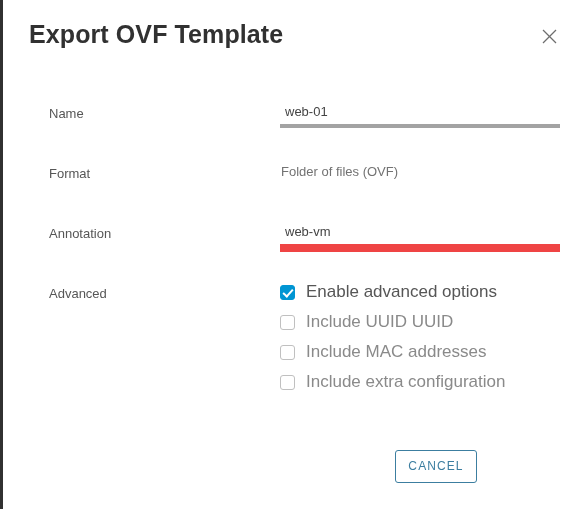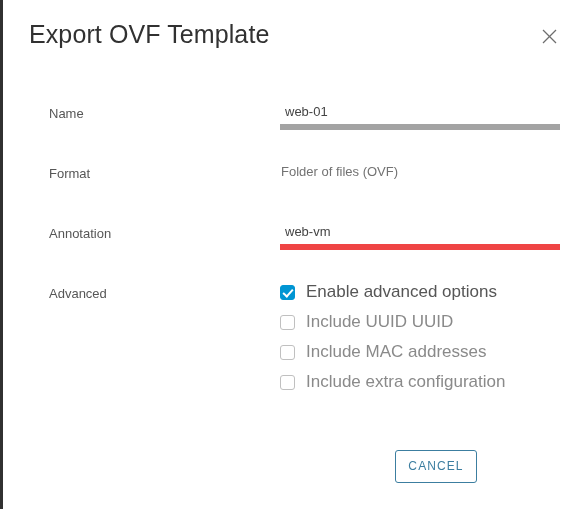--- a/index.html
+++ b/index.html
@@ -30,21 +30,21 @@
     left: 0;
     top: 0;
     width: 574px;
     height: 72px;
   }
   .dialog-title {
     position: absolute;
     left: 26px;
     top: 20px;
     font-size: 25px;
-    font-weight: 400;
+    font-weight: 700;
     color: #313131;
     letter-spacing: 0.1px;
     white-space: nowrap;
   }
   .close-button {
     position: absolute;
     left: 533px;
     top: 23px;
     width: 26px;
     height: 26px;
@@ -82,32 +82,32 @@
     left: 257px;
     top: 0;
     width: 280px;
   }
 
   .text-input {
     display: block;
     width: 280px;
     box-sizing: border-box;
     border: none;
-    border-bottom: 6px solid #a3a3a3;
+    border-bottom: 4px solid #a3a3a3;
     background: transparent;
     font-family: "Liberation Sans", sans-serif;
     font-size: 13px;
     color: #444444;
     padding: 0 0 5px 5px;
     margin: 0;
     outline: none;
     border-radius: 0;
   }
   .text-input.focused {
-    border-bottom: 6px solid #ef4444;
+    border-bottom: 8px solid #ef4444;
     caret-color: #313131;
   }
 
   .static-value {
     display: block;
     font-size: 13px;
     color: #727272;
     padding-left: 1px;
     white-space: nowrap;
   }

